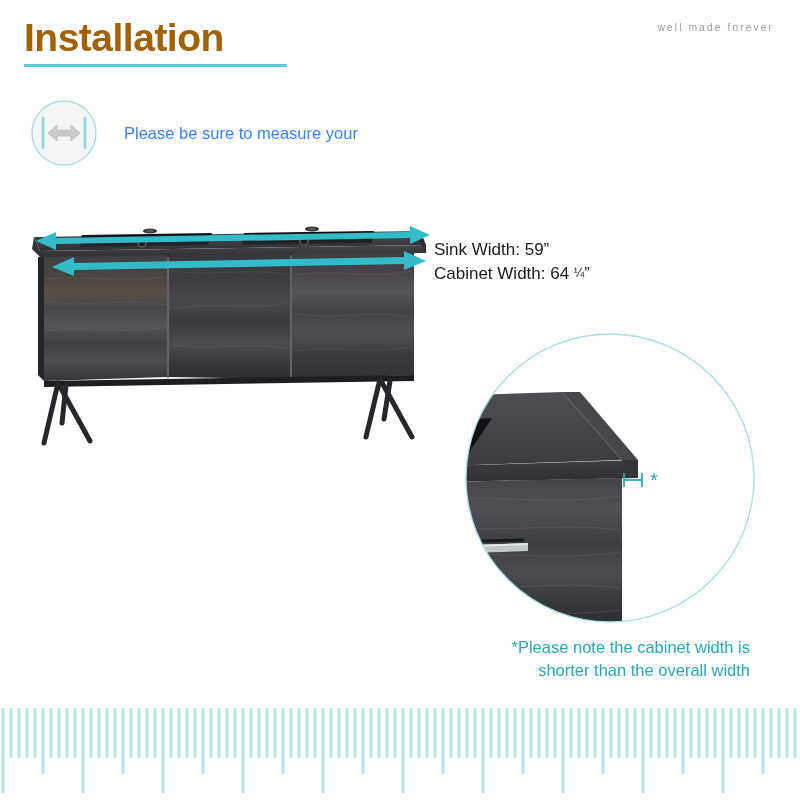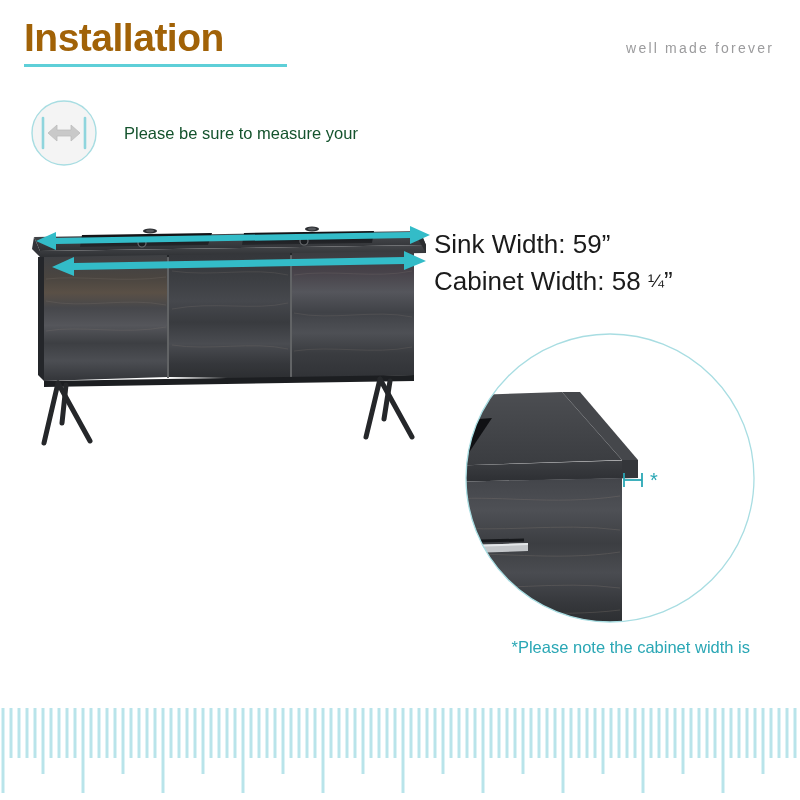--- a/index.html
+++ b/index.html
@@ -52,60 +52,60 @@
     color: #8a8a8c;
     letter-spacing: 0.5px;
     line-height: 1;
     white-space: nowrap;
   }
   #brand-reg {
     font-size: 10px;
     vertical-align: super;
   }
   #brand-tagline {
-    font-size: 14px;
+    font-size: 10px;
     color: #9b9b9d;
     letter-spacing: 2.2px;
-    margin-top: 18px;
+    margin-top: 0;
     margin-right: 4px;
     white-space: nowrap;
   }
 
   
   #measure-icon {
     position: absolute;
     left: 30px;
     top: 99px;
     width: 68px;
     height: 68px;
   }
   #measure-note {
     position: absolute;
     left: 124px;
     top: 122px;
     font-size: 16.5px;
-    color: #14532d;
+    color: #3b82f6;
     line-height: 1.45;
   }
 
   
   #vanity-illustration {
     position: absolute;
     left: 22px;
     top: 205px;
     width: 410px;
     height: 255px;
   }
 
   
   #width-labels {
     position: absolute;
     left: 434px;
-    top: 226px;
-    font-size: 26px;
+    top: 238px;
+    font-size: 17px;
     color: #1b1b1b;
     line-height: 1.42;
     white-space: nowrap;
   }
   #width-labels .frac { font-size: 0.74em; vertical-align: 0.18em; }
 
   
   #detail-circle {
     position: absolute;
     left: 462px;
@@ -261,21 +261,21 @@
     </g>
 
     <g fill="#33bcc8">
       <polygon points="30,62 52,52 52,58 382,52 382,46 404,56 382,65 382,59 52,65 52,71"></polygon>
     </g>
   </svg>
 </div>
 
 <div id="width-labels">
   <div>Sink Width: 59”</div>
-  <div><span>Cabinet Width: 58 </span><span class="frac">¼</span><span>”</span></div>
+  <div><span>Cabinet Width: 64 </span><span class="frac">¼</span><span>”</span></div>
 </div>
 
 <div id="detail-circle">
   <svg width="296" height="296" viewBox="0 0 296 296">
     <defs>
       <clipPath id="circClip">
           <circle cx="148" cy="148" r="144"></circle>
         </clipPath>
       <linearGradient id="dTop" x1="0" y1="0" x2="0" y2="1">
         <stop offset="0%" stop-color="#4c4e52"></stop>
@@ -327,20 +327,21 @@
       <line x1="162" y1="143" x2="162" y2="157"></line>
       <line x1="180" y1="143" x2="180" y2="157"></line>
       <line x1="162" y1="150" x2="180" y2="150"></line>
     </g>
     <text x="188" y="157" font-family="Liberation Sans, sans-serif" font-size="20" fill="#2aa7b5">*</text>
   </svg>
 </div>
 
 <div id="footnote">
   <div>*Please note the cabinet width is</div>
+  <div>shorter than the overall width</div>
 </div>
 
 <div id="ruler-strip">
   <svg id="ruler-svg" width="800" height="100" viewBox="0 0 800 100">
       <line x1="3" y1="8" x2="3" y2="93" stroke="#b9e4ea" stroke-width="3"></line>
       <line x1="11" y1="8" x2="11" y2="58" stroke="#b9e4ea" stroke-width="3"></line>
       <line x1="19" y1="8" x2="19" y2="58" stroke="#b9e4ea" stroke-width="3"></line>
       <line x1="27" y1="8" x2="27" y2="58" stroke="#b9e4ea" stroke-width="3"></line>
       <line x1="35" y1="8" x2="35" y2="58" stroke="#b9e4ea" stroke-width="3"></line>
       <line x1="43" y1="8" x2="43" y2="74" stroke="#b9e4ea" stroke-width="3"></line>

